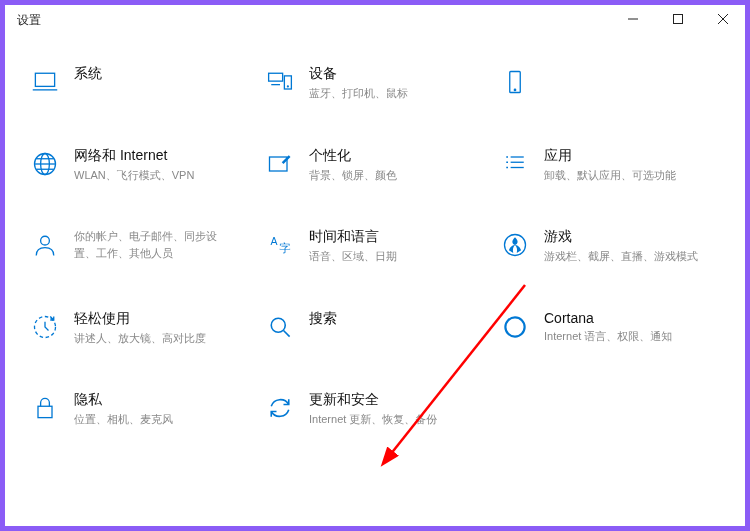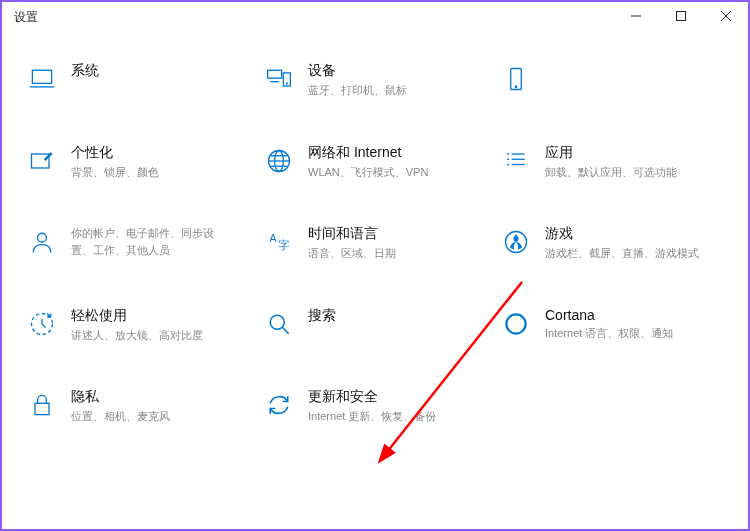--- a/index.html
+++ b/index.html
@@ -5,21 +5,21 @@
     * { margin: 0; padding: 0; box-sizing: border-box; }
     body {
       font-family: "Microsoft YaHei", "Segoe UI", sans-serif;
       background: #fff;
       width: 750px;
       height: 531px;
       overflow: hidden;
       position: relative;
     }
     .window {
-      border: 2px solid #8b5cf6;
+      border: 5px solid #8b5cf6;
       width: 750px;
       height: 531px;
       position: relative;
       background: #fff;
     }
     .titlebar {
       display: flex;
       align-items: center;
       justify-content: space-between;
       height: 30px;
@@ -150,43 +150,43 @@
         <svg viewBox="0 0 32 32" fill="none" stroke="currentColor" stroke-width="1.5">
             <rect x="10" y="4" width="12" height="24" rx="1"></rect>
             <circle cx="16" cy="25" r="0.8" fill="currentColor"></circle>
           </svg>
       </span>
     </div>
 
     <div class="category">
       <span class="cat-icon">
         <svg viewBox="0 0 32 32" fill="none" stroke="currentColor" stroke-width="1.5">
-            <rect x="4" y="8" width="20" height="16"></rect>
-            <path d="M18 14 L26 6 L28 8 L20 16 Z" fill="currentColor" stroke="none"></path>
-          </svg>
-      </span>
-      <div class="cat-text">
-        <div class="cat-title">个性化</div>
-        <div class="cat-sub">背景、锁屏、颜色</div>
-      </div>
-    </div>
-
-    <div class="category">
-      <span class="cat-icon">
-        <svg viewBox="0 0 32 32" fill="none" stroke="currentColor" stroke-width="1.5">
             <circle cx="16" cy="16" r="12"></circle>
             <ellipse cx="16" cy="16" rx="5" ry="12"></ellipse>
             <line x1="4" y1="16" x2="28" y2="16"></line>
             <line x1="6" y1="10" x2="26" y2="10"></line>
             <line x1="6" y1="22" x2="26" y2="22"></line>
           </svg>
       </span>
       <div class="cat-text">
         <div class="cat-title">网络和 Internet</div>
         <div class="cat-sub">WLAN、飞行模式、VPN</div>
+      </div>
+    </div>
+
+    <div class="category">
+      <span class="cat-icon">
+        <svg viewBox="0 0 32 32" fill="none" stroke="currentColor" stroke-width="1.5">
+            <rect x="4" y="8" width="20" height="16"></rect>
+            <path d="M18 14 L26 6 L28 8 L20 16 Z" fill="currentColor" stroke="none"></path>
+          </svg>
+      </span>
+      <div class="cat-text">
+        <div class="cat-title">个性化</div>
+        <div class="cat-sub">背景、锁屏、颜色</div>
       </div>
     </div>
 
     <div class="category">
       <span class="cat-icon">
         <svg viewBox="0 0 32 32" fill="none" stroke="currentColor" stroke-width="1.5">
             <line x1="6" y1="8" x2="8" y2="8"></line>
             <line x1="11" y1="8" x2="26" y2="8"></line>
             <line x1="6" y1="14" x2="8" y2="14"></line>
             <line x1="11" y1="14" x2="26" y2="14"></line>

